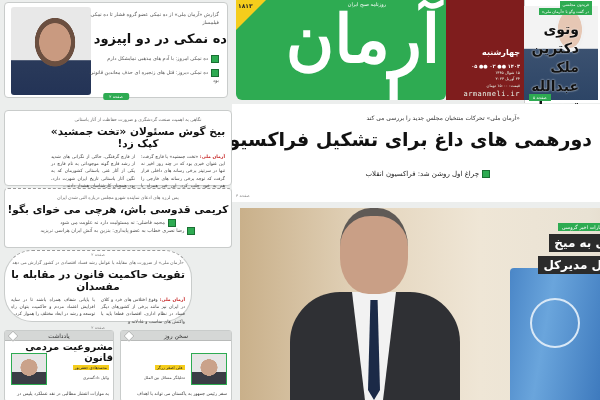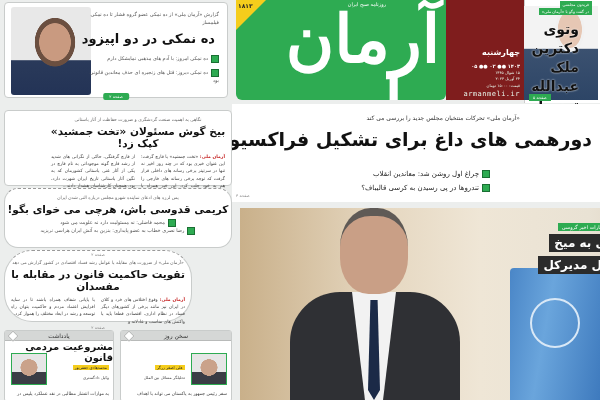--- a/index.html
+++ b/index.html
@@ -52,21 +52,21 @@
 #photo .shirt { position: absolute; left: 62px; top: 84px; width: 44px; height: 110px; background: #f2f2f2; clip-path: polygon(0 0, 100% 0, 70% 100%, 30% 100%); }
 #photo .tie { position: absolute; left: 78px; top: 92px; width: 12px; height: 100px; background: #1b2a47; clip-path: polygon(20% 0, 80% 0, 100% 90%, 50% 100%, 0 90%); }
 #photo .kicker { position: absolute; right: 2px; top: 15px; font-size: 5px; padding: 1px 4px; }
 #photo .t1 { position: absolute; right: 2px; top: 26px; background: #2b2b2b; color: #fff; font-size: 12px; font-weight: bold; padding: 2px 5px; }
 #photo .t2 { position: absolute; right: 2px; top: 48px; background: #2b2b2b; color: #fff; font-size: 12px; font-weight: bold; padding: 2px 5px; }
 #photo .y1 { position: absolute; right: 2px; top: 81px; background: #f5cd1c; color: #222; font-size: 4.5px; padding: 1px 3px; font-weight: bold; }
 #photo .y2 { position: absolute; right: 2px; top: 89px; background: #f5cd1c; color: #222; font-size: 4.5px; padding: 1px 3px; font-weight: bold; }
 
 
 #s1 { left: 4px; top: 110px; width: 228px; height: 76px; padding-left: 40px; }
-#s2 { left: 4px; top: 188px; width: 228px; height: 60px; border-radius: 14px; }
+#s2 { left: 4px; top: 188px; width: 228px; height: 60px; }
 #s3 { left: 4px; top: 250px; width: 188px; height: 72px; border-radius: 28px; }
 .kick { font-size: 4.5px; color: #666; text-align: center; }
 .h { font-size: 10.5px; font-weight: bold; color: #111; text-align: center; letter-spacing: -0.3px; }
 .cols { display: flex; gap: 6px; padding: 0 6px; }
 .cols > div { flex: 1; font-size: 4.5px; color: #444; line-height: 1.6; text-align: justify; }
 .red { color: #c62828; font-weight: bold; }
 
 
 .colbox { background: #fff; border: 1px solid #c9cccb; border-radius: 3px; }
 .colhead { background: #d5d7d6; font-size: 6px; color: #333; text-align: center; padding: 1px 0; border-bottom: 1px solid #b8bab9; position: relative; }
@@ -78,21 +78,21 @@
 .colbox .name { position: absolute; right: 70px; top: 34px; background: #f5cd1c; font-size: 4px; padding: 0 2px; color: #222; }
 .colbox .role { position: absolute; right: 70px; top: 44px; font-size: 4px; color: #444; }
 .colbox .body { position: absolute; right: 4px; left: 4px; top: 60px; font-size: 4.5px; color: #444; }
 </style>
 </head>
 <body>
 
 <div id="tl" class="abs box">
   <div class="photo"></div>
   <div class="abs small" style="right:8px;top:8px;width:130px;text-align:right;">گزارش «آرمان ملی» از ده نمکی عضو گروه فشار تا ده نمکی فیلمساز</div>
-  <div class="abs" style="right:12px;top:28px;font-size:13px;font-weight:bold;color:#111;">ده نمکی در دو اپیزود</div>
+  <div class="abs" style="right:0;top:28px;font-size:13px;font-weight:bold;color:#111;">ده نمکی در دو اپیزود</div>
   <div class="abs small bullet" style="right:8px;top:52px;">ده نمکی امروز: با آدم های مذهبی نمایشکل دارم</div>
   <div class="abs small bullet" style="right:8px;top:66px;width:130px;">ده نمکی دیروز: قتل های زنجیره ای حذف معاندین قانونی بود</div>
   <div class="pagetag">صفحه ۲</div>
 </div>
 
 <div id="mast" class="abs">
   <div class="num"></div>
   <div class="numtxt">۱۸۱۳</div>
   <div class="tag">روزنامه صبح ایران</div>
   <div class="logo">آرمان ملی</div>
@@ -112,22 +112,21 @@
   <div class="photo"></div>
   <div class="lbl1 green">فریدون مجلسی</div>
   <div class="lbl2 green">در گفت وگو با «آرمان ملی»</div>
   <div class="head">وتوی دکترین ملک عبدالله توسط آمریکا</div>
   <div class="abs green" style="left:4px;bottom:2px;font-size:4px;padding:1px 4px;">صفحه ۵</div>
 </div>
 
 <div id="mainhead" class="abs">
   <div class="kicker">«آرمان ملی» تحرکات منتخبان مجلس جدید را بررسی می کند</div>
   <div class="title">دورهمی های داغ برای تشکیل فراکسیون ها</div>
-  <div class="b1 bullet">چراغ اول روشن شد: معاندین انقلاب</div>
-  <div class="b2 bullet">تندروها در پی رسیدن به کرسی قالیباف؟</div>
+  <div class="b1 bullet">چراغ اول روشن شد: فراکسیون انقلاب</div>
   <div class="abs pgnum" style="left:4px;bottom:4px;">صفحه ۳</div>
 </div>
 
 <div id="photo" class="abs">
   <div class="flag"></div>
   <div class="person">
     <div class="suit"></div>
     <div class="shirt"></div>
     <div class="tie"></div>
     <div class="face"></div>

